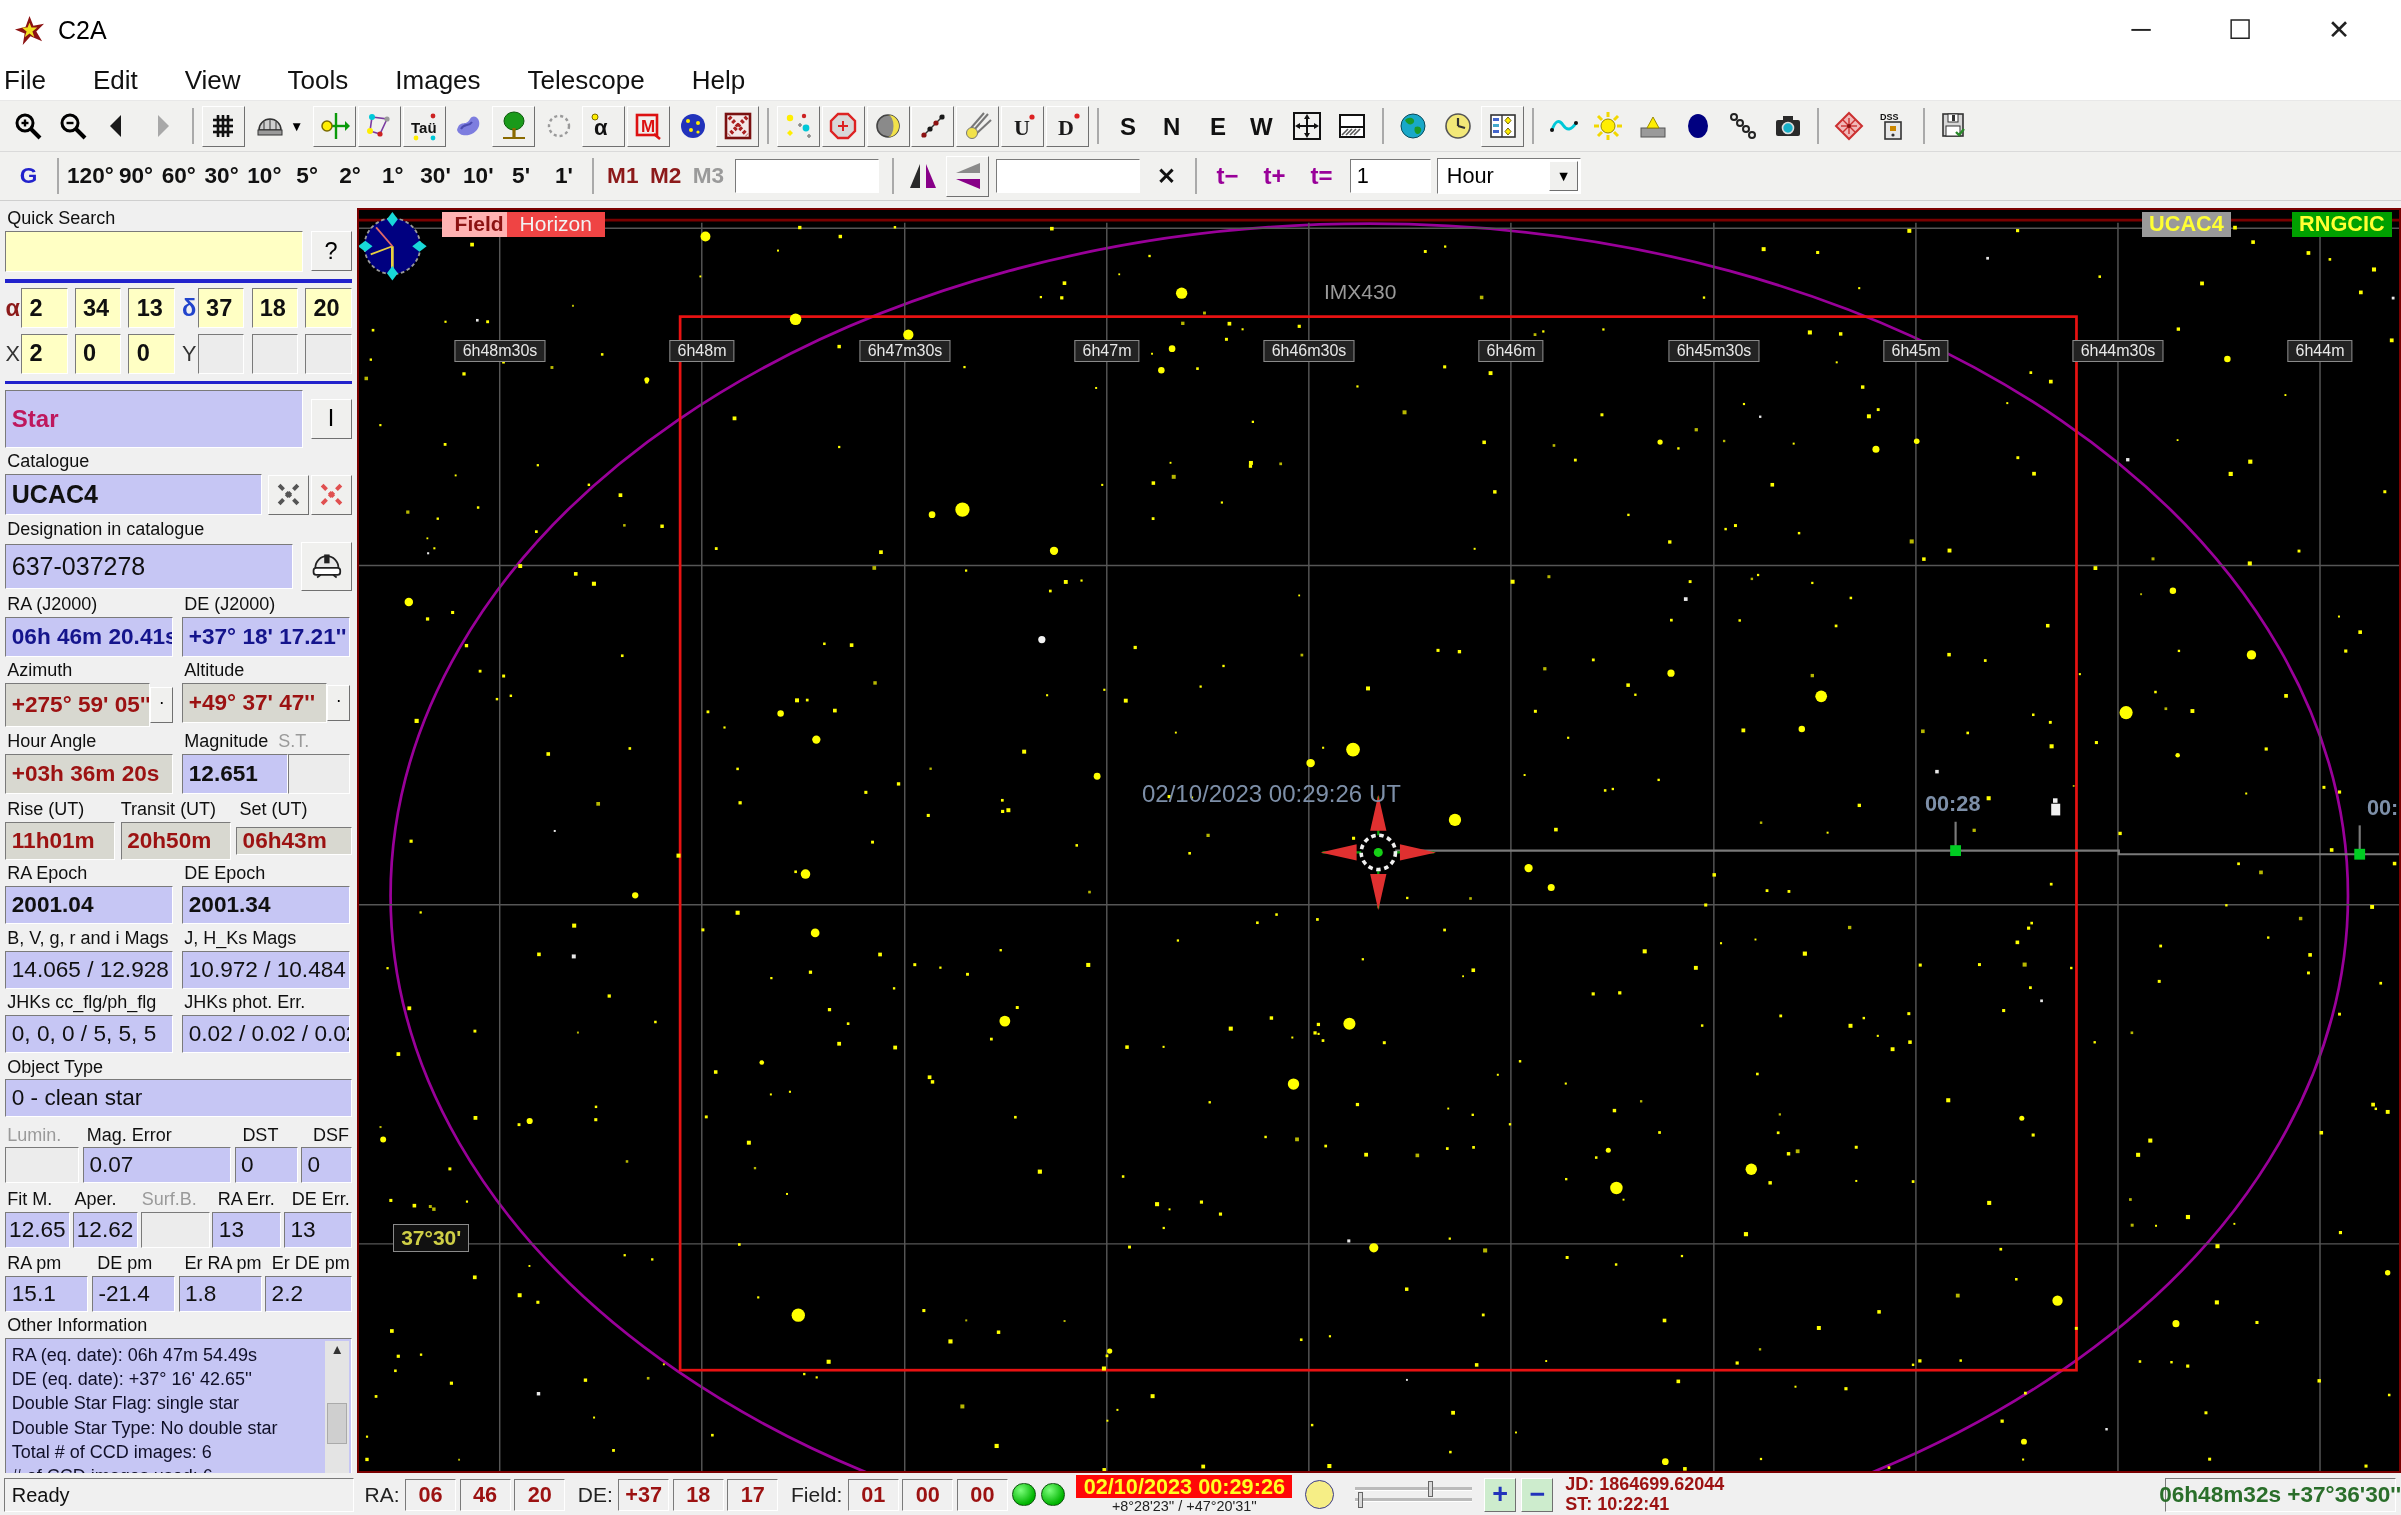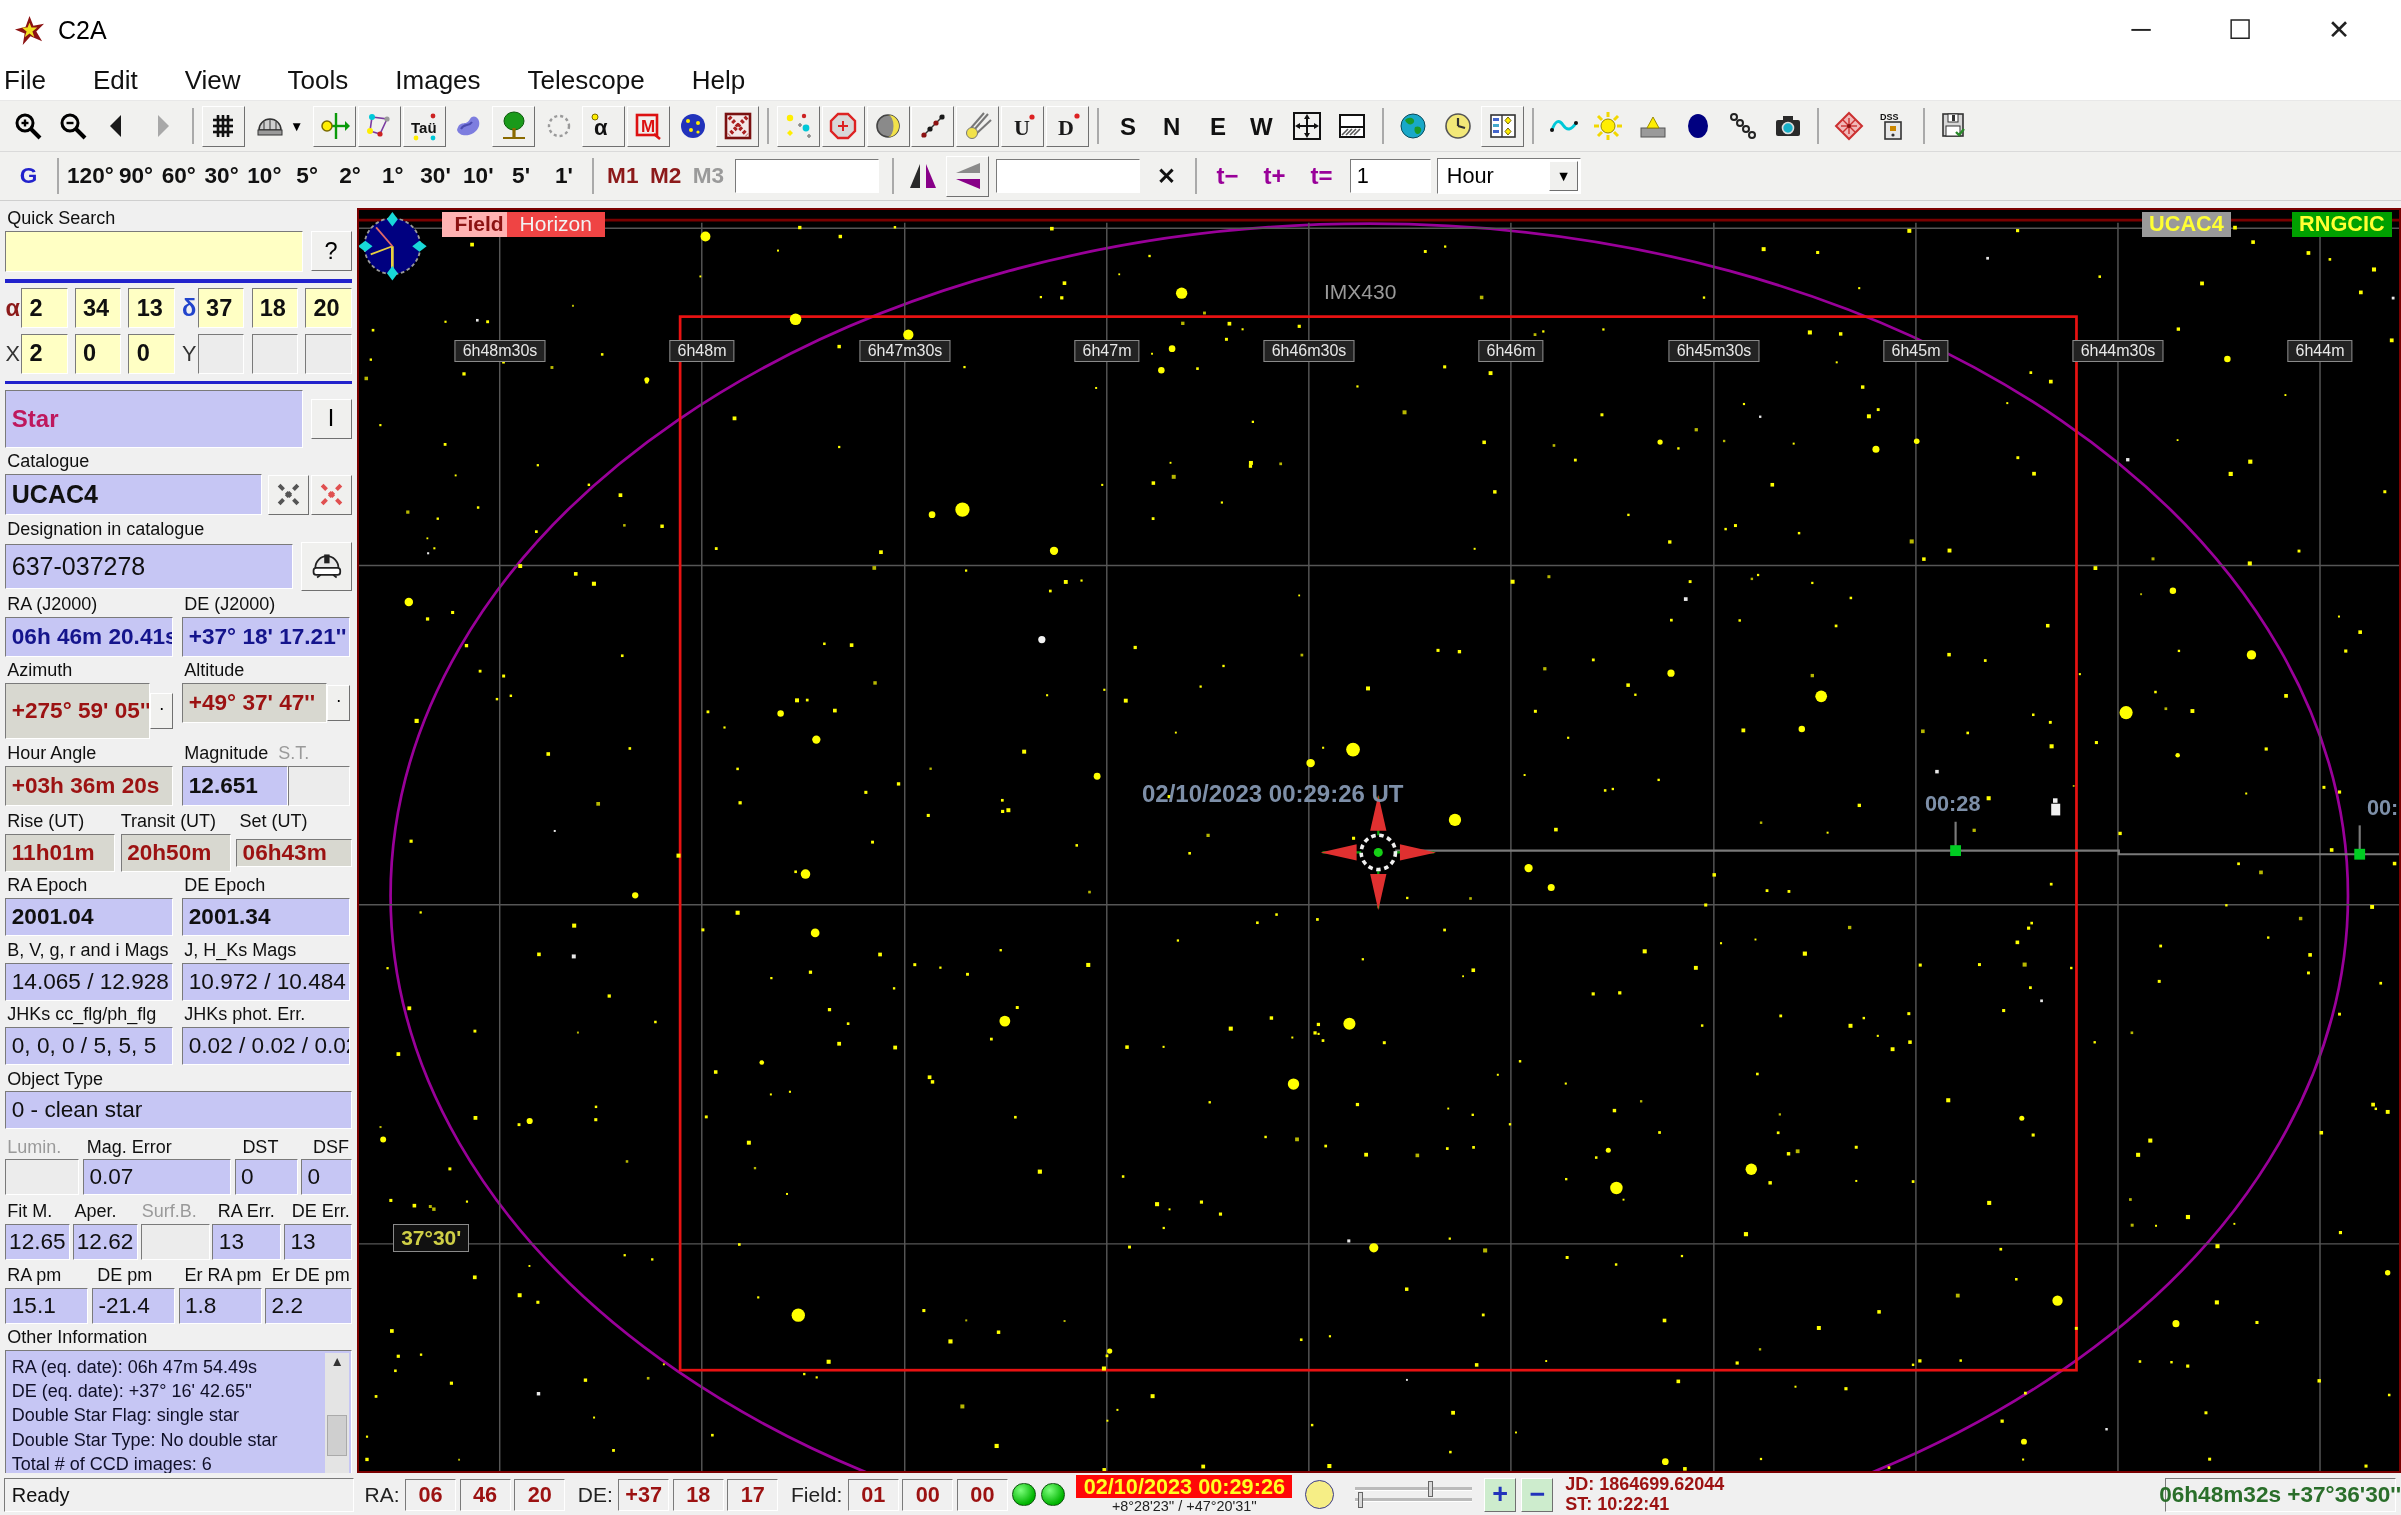--- a/index.html
+++ b/index.html
@@ -64,21 +64,21 @@
          border:2.7px solid #7a0000; overflow:hidden; }
   #sky svg.layer { position:absolute; left:0; top:0; }
   .sky-tab { position:absolute; top:1.8px; height:25px; padding:0 12.6px; font-size:21px; display:flex; align-items:center; z-index:5; }
   .sky-tab.active { background:#ffb2b2; color:#8c1212; font-weight:bold; }
   .sky-tab.inactive { background:#ef4444; color:#f2f2f2; }
   .badge { position:absolute; top:1.8px; height:25px; padding:0 7.2px; font-size:21.7px; font-weight:bold; color:#ffff33; display:flex; align-items:center; z-index:5; }
   .hourlbl { position:absolute; transform:translateX(-50%); background:#222; border:1.8px solid #8a8a8a; color:#e8e8e8;
              font-size:16px; padding:0.9px 7.2px; white-space:nowrap; z-index:4; }
   #dec-label { position:absolute; background:#111; border:1.8px solid #8a8a8a; color:#cfcf46; font-size:21px; font-weight:bold; padding:0.9px 7.2px; z-index:4; }
   #imx-label { position:absolute; color:#9a9a9a; font-size:21px; z-index:4; }
-  #sky-datetime { position:absolute; color:#7d8fa8; font-size:24px; font-weight:bold; z-index:4; white-space:nowrap; }
+  #sky-datetime { position:absolute; color:#7d8fa8; font-size:24px; font-weight:normal; z-index:4; white-space:nowrap; }
   .traj-lbl { position:absolute; color:#7d8fa8; font-size:21.7px; font-weight:bold; z-index:4; white-space:nowrap; }
 
   
   #statusbar { height:43px; background:#f0f0f0; display:flex; align-items:center; position:relative; }
   #ready-box { position:absolute; left:3.6px; top:5.4px; width:350px; height:34px; font-size:20px; font-weight:normal; color:#111; display:flex; align-items:center; padding-left:7.2px; }
   .st-lbl { font-size:21px; color:#222; margin:0 3.6px; }
   .st-box { height:32px; min-width:51px; padding:0 5.4px; display:flex; align-items:center; justify-content:center;
             font-size:21.7px; font-weight:bold; color:#9c1212; margin:0 1.8px; }
   .led { width:23.5px; height:23.5px; border-radius:50%; background:radial-gradient(circle at 35% 30%, #7cff7c, #00b400 70%); border:1.8px solid #0a500a; margin:0 2.7px; }
   #red-dt { background:#ff0808; color:#ffff22; font-size:21.7px; font-weight:bold; padding:0.9px 7.2px; line-height:1.0; }
@@ -570,21 +570,21 @@
         </div>
       <div class="half">
           <div class="lbl">DE (J2000)</div>
         <div class="fld lav navy sunken" style="height:40px">+37° 18' 17.21''</div>
         </div>
     </div>
     <div class="col2">
       <div class="half">
           <div class="lbl">Azimuth</div>
         <div class="row">
-            <div class="fld grayfld sunken" style="height:56px;flex:1">+275° 59' 05''</div>
+            <div class="fld grayfld sunken" style="height:44px;flex:1">+275° 59' 05''</div>
         <div class="raised" style="width:23.5px;height:36px;font-size:18px;text-align:center">.</div>
           </div>
         </div>
       <div class="half">
           <div class="lbl">Altitude</div>
         <div class="row">
             <div class="fld grayfld sunken" style="height:40px;flex:1">+49° 37' 47''</div>
         <div class="raised" style="width:23.5px;height:36px;font-size:18px;text-align:center">.</div>
           </div>
         </div>

